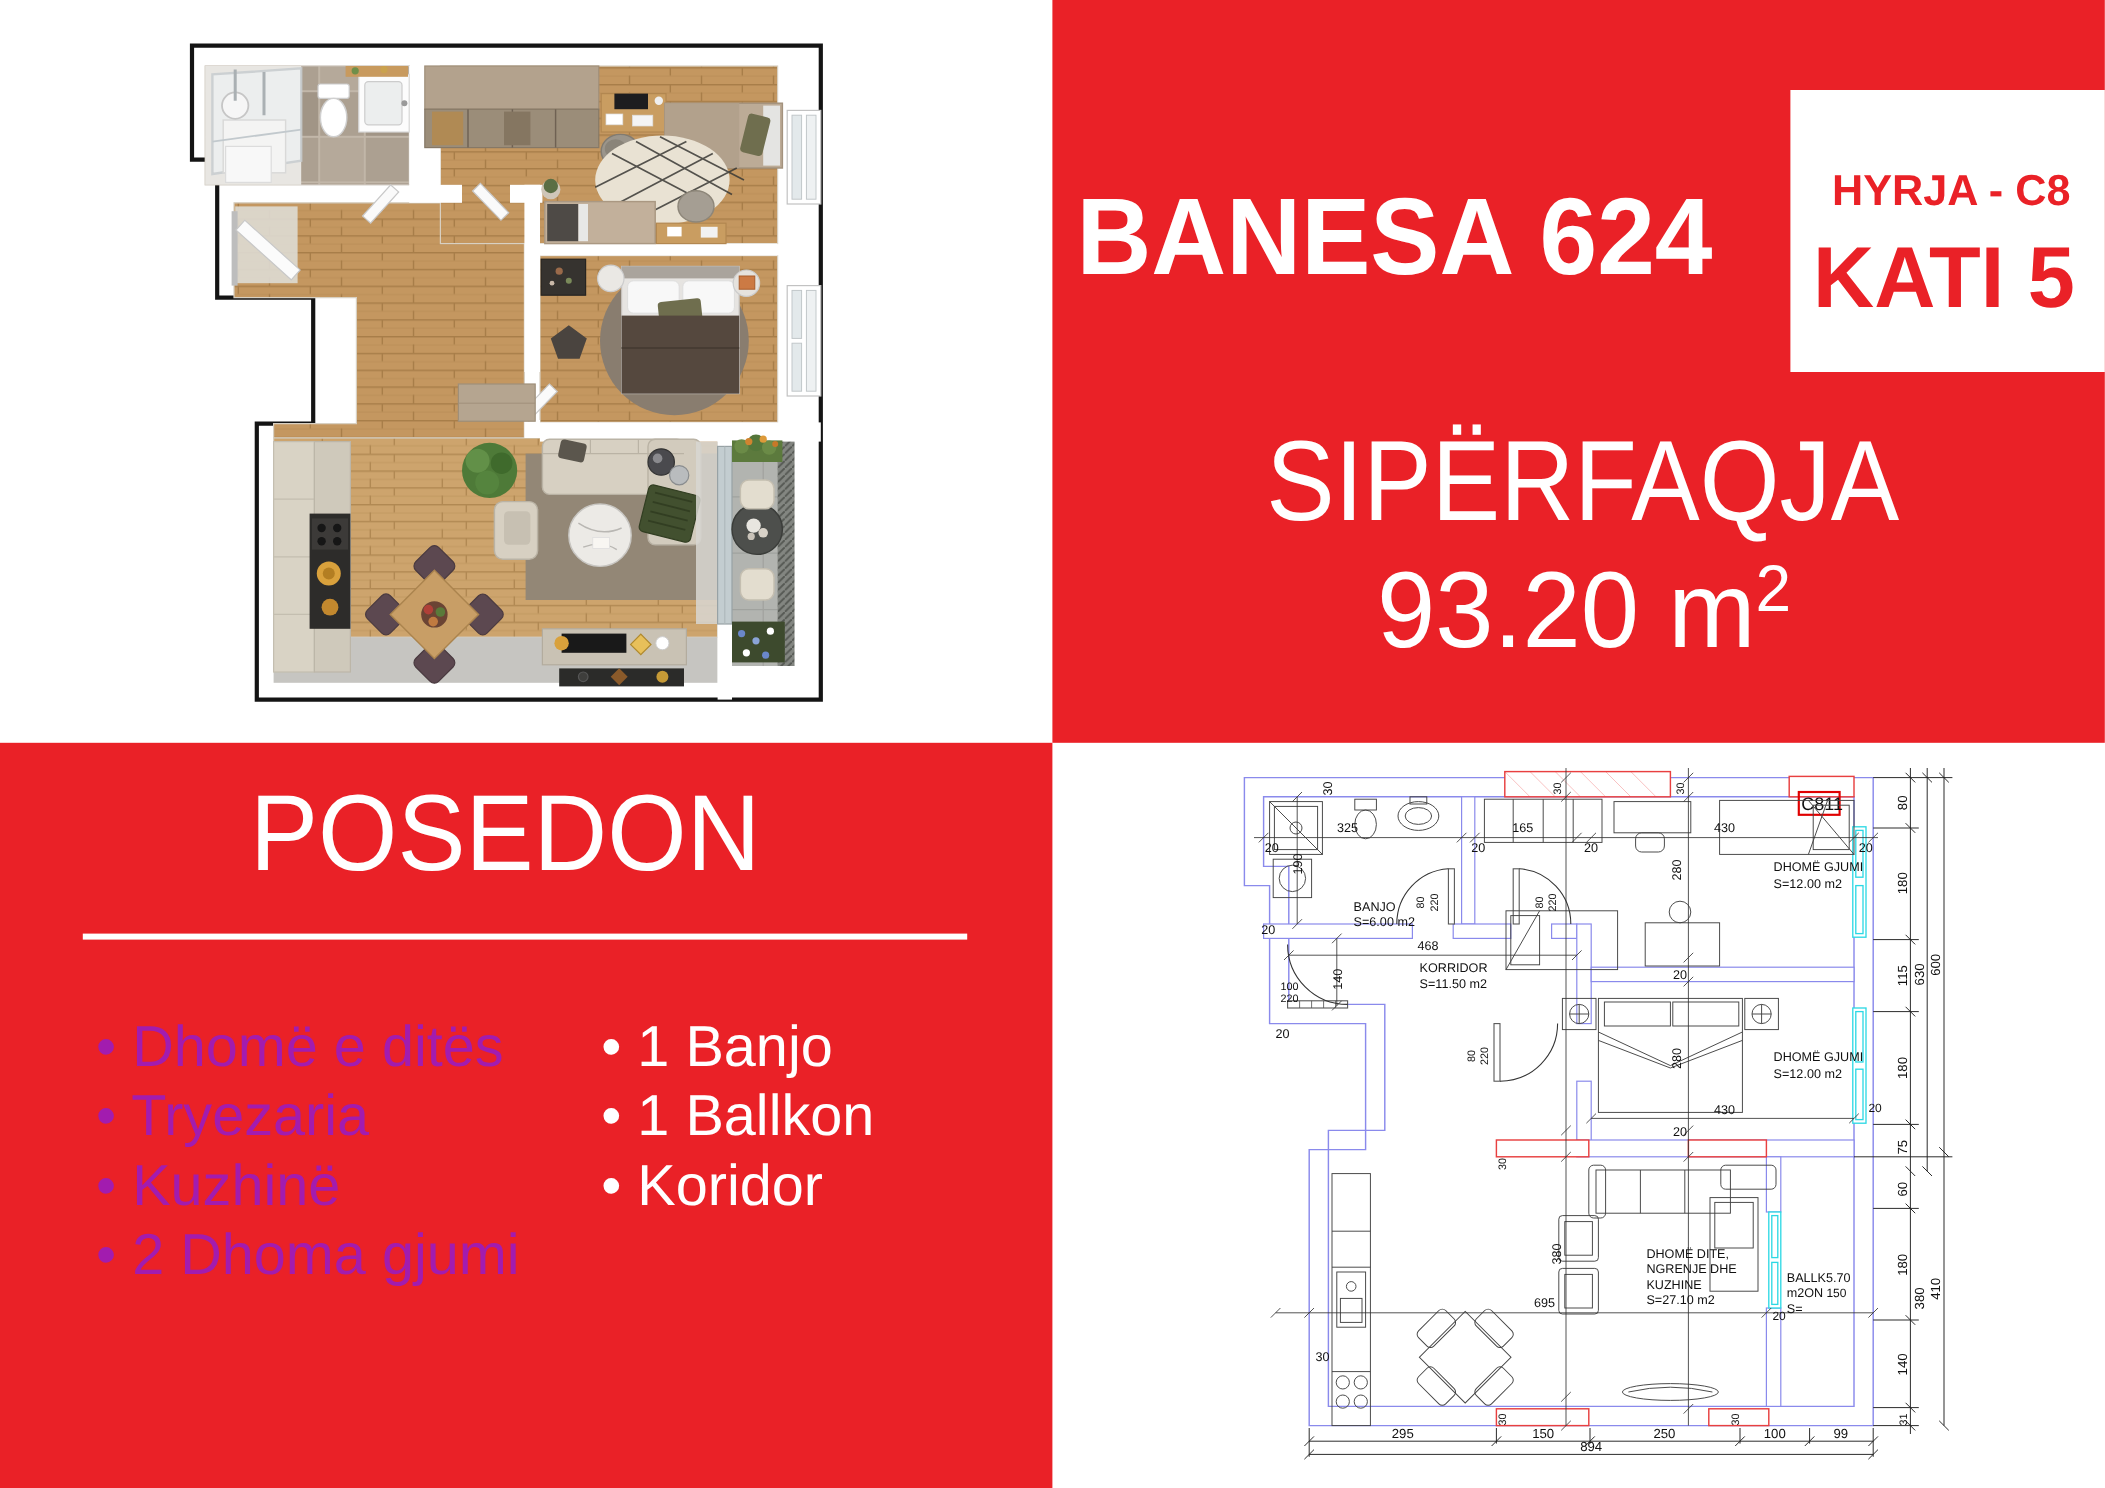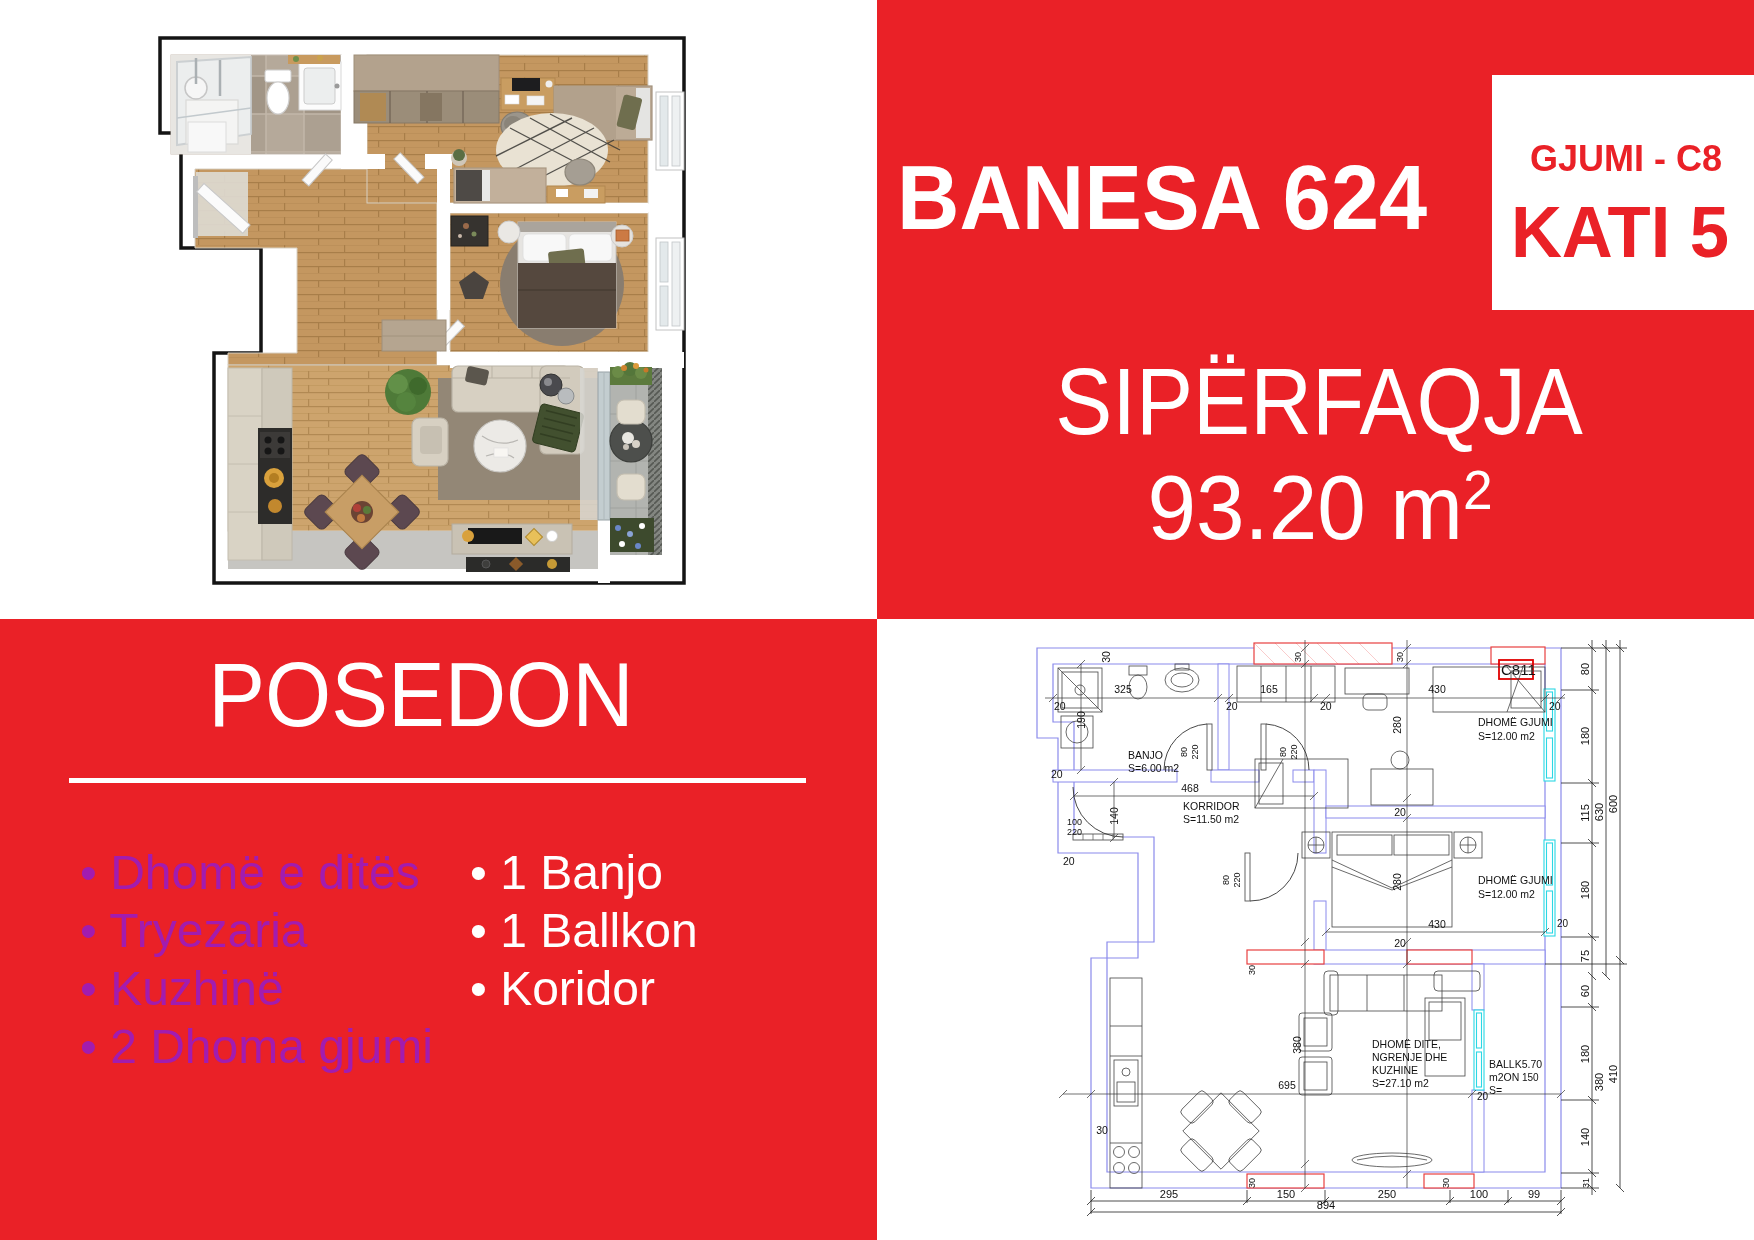--- a/index.html
+++ b/index.html
@@ -10,35 +10,35 @@
 <body>
 
 <div class="abs" style="left:877px;top:0px;width:877px;height:619px;background:#ea2127;"></div>
 
 <div class="abs" style="left:0px;top:619px;width:877px;height:621px;background:#ea2127;"></div>
 
 <div class="abs" style="left:897px;top:152px;font-size:91px;font-weight:bold;color:#ffffff;line-height:1;white-space:nowrap;transform:scaleX(0.95);transform-origin:left top;">BANESA 624</div>
 
 <div class="abs" style="left:1492px;top:75px;width:262px;height:235px;background:#ffffff;"></div>
 
-<div class="abs" style="left:1626px;top:141px;font-size:36px;font-weight:bold;color:#ea2127;line-height:1;white-space:nowrap;transform:translateX(-50%);">GJUMI - C8</div>
+<div class="abs" style="left:1626px;top:141px;font-size:36px;font-weight:bold;color:#ea2127;line-height:1;white-space:nowrap;transform:translateX(-50%);">HYRJA - C8</div>
 
 <div class="abs" style="left:1620px;top:196px;font-size:72px;font-weight:bold;color:#ea2127;line-height:1;white-space:nowrap;transform:translateX(-50%) scaleX(0.98);">KATI 5</div>
 
 <div class="abs" style="left:1319px;top:354px;font-size:95px;color:#ffffff;line-height:1;white-space:nowrap;transform:translateX(-50%) scaleX(0.90);">SIPËRFAQJA</div>
 
 <div class="abs" style="left:1320px;top:463px;font-size:90px;color:#ffffff;line-height:1;white-space:nowrap;transform:translateX(-50%) scaleX(0.97);">93.20 m<span style="font-size:55px;vertical-align:30px;">2</span></div>
 
 <div class="abs" style="left:421px;top:650px;font-size:90px;color:#ffffff;line-height:1;white-space:nowrap;transform:translateX(-50%) scaleX(0.945);">POSEDON</div>
 
 <div class="abs" style="left:69px;top:778px;width:737px;height:5px;background:#ffffff;"></div>
 
 <div class="abs" style="left:80px;top:844px;font-size:48px;color:#a21caf;line-height:58px;white-space:nowrap;">• Dhomë e ditës<br>• Tryezaria<br>• Kuzhinë<br>• 2 Dhoma gjumi</div>
 
-<div class="abs" style="left:470px;top:844px;font-size:48px;color:#ffffff;line-height:58px;white-space:nowrap;">• 1 Banjo<br>• 1 Ballkon<br>• Koridor</div>
+<div class="abs" style="left:501px;top:844px;font-size:48px;color:#ffffff;line-height:58px;white-space:nowrap;">• 1 Banjo<br>• 1 Ballkon<br>• Koridor</div>
 
 <svg id="plan3d" class="abs" style="left:0;top:0;" width="877" height="620" viewBox="0 0 877 620">
 <defs>
 <pattern id="wood1" width="60" height="14" patternUnits="userSpaceOnUse">
 <rect width="60" height="14" fill="#c49760"></rect>
 <rect y="0" width="60" height="1.2" fill="#a87e49"></rect>
 <rect y="7" width="60" height="1" fill="#b98e57" opacity=".7"></rect>
 <rect x="18" y="0" width="1.2" height="7" fill="#a87e49"></rect>
 <rect x="44" y="7" width="1.2" height="7" fill="#a87e49"></rect>
 </pattern>

